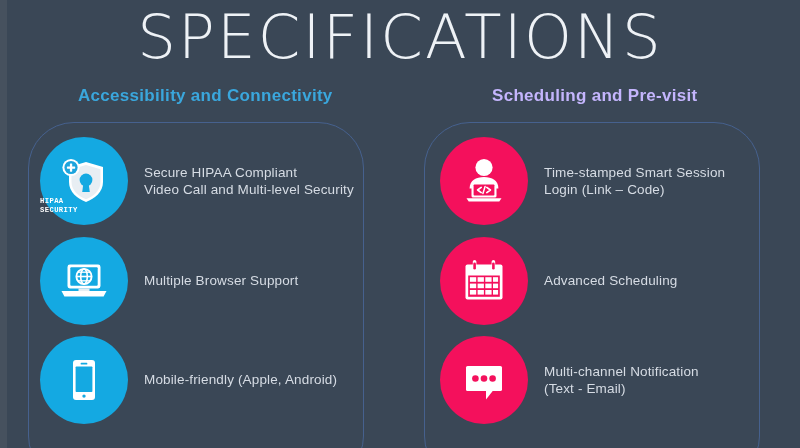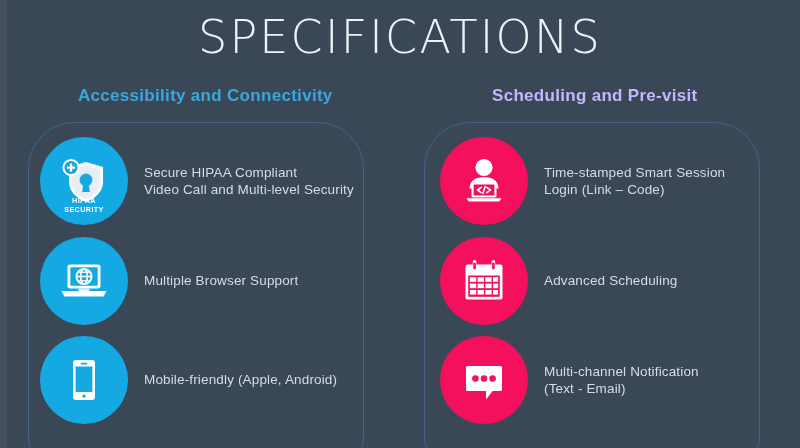--- a/index.html
+++ b/index.html
@@ -35,21 +35,21 @@
   }
 
   
   .title {
     position: absolute;
     left: 0;
     top: 8px;
     width: 800px;
     text-align: center;
     color: #eef2f6;
-    font-size: 46px;
+    font-size: 61px;
     font-weight: 300;
     letter-spacing: 2.2px;
     font-family: "DejaVu Sans", sans-serif;
     line-height: 58px;
     white-space: nowrap;
   }
 
   
   .col-head {
     position: absolute;
@@ -113,28 +113,28 @@
   .row.c-right .row-text { margin-left: 16px; }
 
   
   .badge svg { display: block; }
 
   .hipaa-label {
     position: absolute;
     left: 0;
     right: 0;
     bottom: 11px;
-    text-align: center;
+    text-align: left;
     color: #ffffff;
     font-size: 7.2px;
     font-weight: 700;
     line-height: 8.4px;
     letter-spacing: 0.4px;
     white-space: pre-line;
-    font-family: Liberation Sans, sans-serif;
+    font-family: Liberation Mono, monospace;
   }
 </style>
 </head>
 <body>
 
 <div class="slide">
 
   <div class="edge-strip"></div>
 
   <div class="title">SPECIFICATIONS</div>

